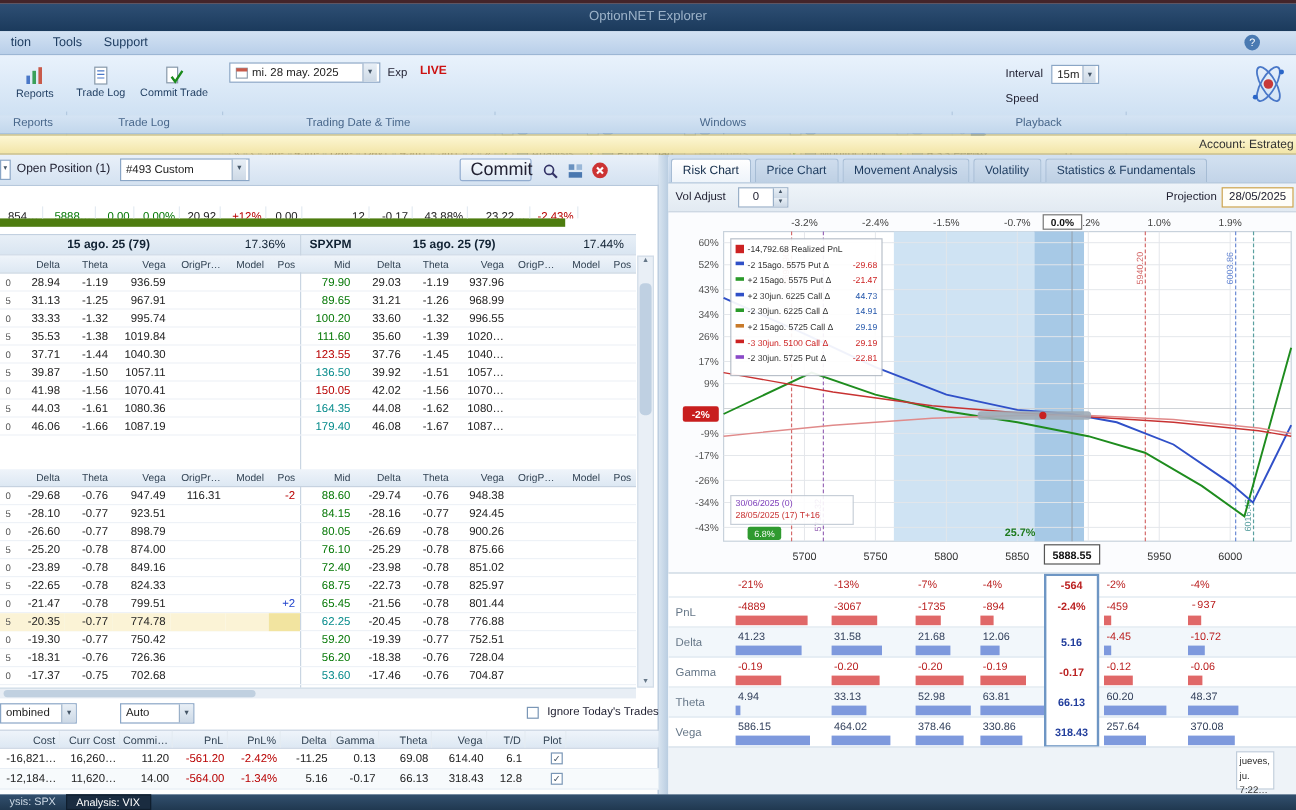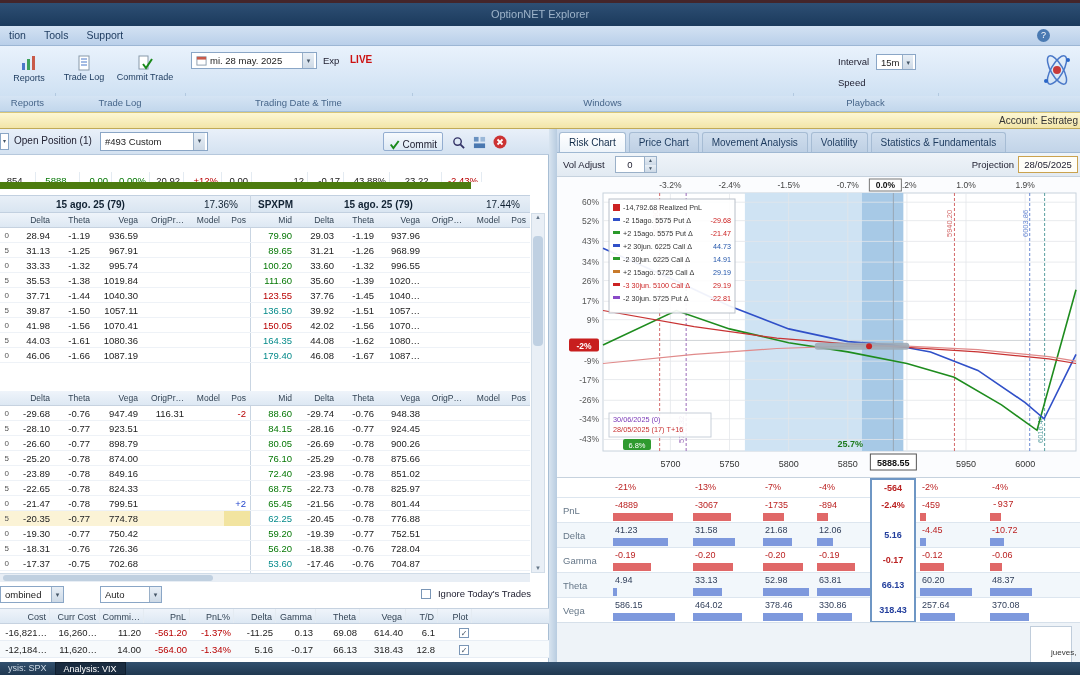--- a/index.html
+++ b/index.html
@@ -37,21 +37,21 @@
 #splitter{position:absolute;left:549px;top:129px;width:8px;height:533px;background:linear-gradient(90deg,#d8e4f0,#b8cce0)}
 #rightpanel{position:absolute;left:557px;top:129px;width:523px;height:533px;background:#f2f6fa}
 #statusbar{position:absolute;left:0;top:662px;width:1080px;height:13px;background:linear-gradient(#32506e,#203850);display:flex}
 .status-item{font-size:9px;color:#cdd9e5;padding:0 8px;line-height:12px}
 .status-item.active{background:#1a2c40;border:1px solid #0f1e2e;color:#fff}
 
 .lp-toolbar{position:absolute;left:0;top:0;width:549px;height:26px;background:linear-gradient(#e9f0f9,#d4e2f1);border-bottom:1px solid #b6c8dc}
 .sliver{position:absolute;left:0;top:4px;width:9px;height:17px;background:#fff;border:1px solid #8aa6c6;font-size:6px;color:#456;text-align:center;line-height:15px}
 #pos-label{position:absolute;left:14px;top:6px;font-size:10px;color:#223}
 #strategy-select{left:100px;top:3px;width:108px;height:19px}
-#btn-commit{position:absolute;left:383px;top:3px;width:60px;height:19px;display:flex;align-items:flex-end;gap:3px;padding:0 5px;border:1px solid #93add0;background:linear-gradient(#f7fafd,#dce8f4);border-radius:2px;font-size:10px;color:#223}
+#btn-commit{position:absolute;left:383px;top:3px;width:60px;height:19px;display:flex;align-items:flex-start;gap:3px;padding:0 5px;border:1px solid #93add0;background:linear-gradient(#f7fafd,#dce8f4);border-radius:2px;font-size:15px;color:#223}
 .iconbtn{position:absolute;top:4px;width:18px;height:18px;display:flex;align-items:center;justify-content:center;border:1px solid transparent;border-radius:2px}
 .c12{position:absolute;left:0;white-space:nowrap}
 .c12>span{display:inline-block;height:100%;text-align:right;padding-right:3px;overflow:hidden;border-right:1px solid #e4ebf2;font-size:9.5px;vertical-align:top}
 #sumtop-h{top:27px;height:16px;width:549px;background:linear-gradient(#eff4fa,#dde8f3);border-bottom:1px solid #c6d2e0}
 #sumtop-h>span{font-size:9px;color:#345;line-height:16px}
 #sumtop-v{top:43px;height:17px;width:471px;border-bottom:7px solid #4d7c0f}
 #sumtop-v>span{line-height:17px}
 .c12>span:nth-child(1){width:36px}.c12>span:nth-child(2){width:44px}.c12>span:nth-child(3){width:32px}
 .c12>span:nth-child(4){width:38px}.c12>span:nth-child(5){width:34px}.c12>span:nth-child(6){width:38px}
 .c12>span:nth-child(7){width:30px}.c12>span:nth-child(8){width:34px;margin-left:22px}
@@ -77,21 +77,21 @@
 .chrow.hl .cst,.chrow.hl .lc{background:#fbf3d6}
 .chrow.hl .cp{background:#f2e4a0}
 #hscroll{position:absolute;left:0;top:444px;width:530px;height:9px;background:#e8eef5;border-top:1px solid #d0dce8}
 #hthumb{position:absolute;left:3px;top:1px;width:210px;height:6px;background:#c0d0e0;border-radius:3px}
 #vscroll{position:absolute;left:531px;top:84px;width:14px;height:360px;background:#e9eff6;border:1px solid #d2dde8;font-size:6px;color:#678;text-align:center}
 #vthumb{position:absolute;left:1px;top:22px;width:10px;height:110px;background:#bfd0e2;border-radius:4px}
 #filters{position:absolute;left:0;top:456px;width:549px;height:21px}
 .combo{position:absolute;height:17px;background:#fff;border:1px solid #8aa6c6;font-size:9.5px;display:flex;align-items:center;padding-left:4px}
 #combined-combo{left:0;width:64px;top:1px}
 #auto-combo{left:100px;width:62px;top:1px}
-#ignore-row{position:absolute;right:18px;top:3px;font-size:9.5px;display:flex;align-items:center;gap:7px;color:#223}
+#ignore-row{position:absolute;right:0;top:3px;font-size:9.5px;display:flex;align-items:center;gap:7px;color:#223}
 .cbx{width:10px;height:10px;border:1px solid #7a96b6;background:#fff;display:inline-block}
 .sumt{position:absolute;left:0;white-space:nowrap}
 .sumt>span{display:inline-block;height:100%;text-align:right;padding-right:3px;font-size:9px;color:#345;overflow:hidden;border-right:1px solid #e4ebf2;vertical-align:top}
 #sumtbl-h{top:479px;height:16px;width:549px;background:linear-gradient(#eff4fa,#dde8f3);border-top:1px solid #c6d2e0;border-bottom:1px solid #c6d2e0}
 #sumtbl-h>span{line-height:16px}
 .sumt>span:nth-child(1){width:50px}.sumt>span:nth-child(2){width:50px}.sumt>span:nth-child(3){width:44px}
 .sumt>span:nth-child(4){width:46px}.sumt>span:nth-child(5){width:44px}.sumt>span:nth-child(6){width:42px}
 .sumt>span:nth-child(7){width:40px}.sumt>span:nth-child(8){width:44px}.sumt>span:nth-child(9){width:46px}
 .sumt>span:nth-child(10){width:32px}.sumt>span:nth-child(11){width:34px}
 #sumtbl-rows{position:absolute;left:0;top:495px;width:549px}
@@ -110,21 +110,21 @@
 #voladj-label{position:absolute;left:6px;top:6px}
 #voladj-spinner{position:absolute;left:58px;top:3px;width:42px;height:17px;background:#fff;border:1px solid #9ab0c8;display:flex}
 #voladj-value{flex:1;text-align:center;line-height:15px}
 .spincol{width:12px;border-left:1px solid #9ab0c8;display:flex;flex-direction:column}
 .spincol span{flex:1;font-size:5px;line-height:7px;text-align:center;background:linear-gradient(#e8eff6,#cdd9e6);color:#456}
 #proj-label{position:absolute;right:66px;top:6px}
 #proj-value{position:absolute;right:2px;top:3px;width:60px;height:17px;background:#fffef8;border:1px solid #caa24e;text-align:center;line-height:15px}
 #risk-chart-svg{position:absolute;left:0;top:48px}
 #bottom-grid{position:absolute;left:0;top:348px;width:523px;height:145px;background:#fff;border-top:1px solid #c6d2de;overflow:hidden}
 #grid-filler{position:absolute;left:0;top:493px;width:523px;height:40px;background:#eef3f8;border-top:1px solid #d6e0ea}
-#datetime-box{position:absolute;left:473px;top:497px;width:32px;height:32px;background:#fff;border:1px solid #c0cddb;font-size:8px;color:#333;padding:20px;line-height:12px}
+#datetime-box{position:absolute;left:473px;top:497px;width:32px;height:32px;background:#fff;border:1px solid #c0cddb;font-size:8px;color:#333;padding:2px;line-height:12px}
 .gpct{font-size:9px;color:#bb2222;text-align:left;padding-left:2px}
 .gnum{font-size:9px;text-align:left;padding-left:2px;white-space:nowrap}
 .glabel2{font-size:9.5px;color:#667788;text-align:left;padding-left:2px}
 </style>
 </head>
 <body>
 
 <div id="titlebar">
   <span>OptionNET Explorer</span>
 </div>
@@ -426,21 +426,21 @@
       <span class="cbx"></span>
       <span>Ignore Today's Trades</span>
     </label>
   </div>
 
   <div id="sumtbl-h" class="sumt">
     <span>Cost</span><span>Curr Cost</span><span>Commi…</span><span>PnL</span><span>PnL%</span><span>Delta</span><span>Gamma</span><span>Theta</span><span>Vega</span><span>T/D</span><span>Plot</span>
   </div>
   <div id="sumtbl-rows">
     <div class="srow">
-        <span class="u-cost">-16,821…</span><span class="u-curr">16,260…</span><span class="u-comm">11.20</span><span class="u-pnl">-561.20</span><span class="u-pnlp">-1.37%</span><span class="u-delta">-11.25</span><span class="u-gamma">0.13</span><span class="u-theta">69.08</span><span class="u-vega">614.40</span><span class="u-td">6.1</span><span class="u-plot"><i class="pchk">✓</i></span>
+        <span class="u-cost">-16,821…</span><span class="u-curr">16,260…</span><span class="u-comm">11.20</span><span class="u-pnl">-561.20</span><span class="u-pnlp">-2.42%</span><span class="u-delta">-11.25</span><span class="u-gamma">0.13</span><span class="u-theta">69.08</span><span class="u-vega">614.40</span><span class="u-td">6.1</span><span class="u-plot"><i class="pchk">✓</i></span>
       </div>
       <div class="srow">
         <span class="u-cost">-12,184…</span><span class="u-curr">11,620…</span><span class="u-comm">14.00</span><span class="u-pnl">-564.00</span><span class="u-pnlp">-1.34%</span><span class="u-delta">5.16</span><span class="u-gamma">-0.17</span><span class="u-theta">66.13</span><span class="u-vega">318.43</span><span class="u-td">12.8</span><span class="u-plot"><i class="pchk">✓</i></span>
       </div>
   </div>
 </div>
 
 <div id="splitter"></div>
 
 <div id="rightpanel">

